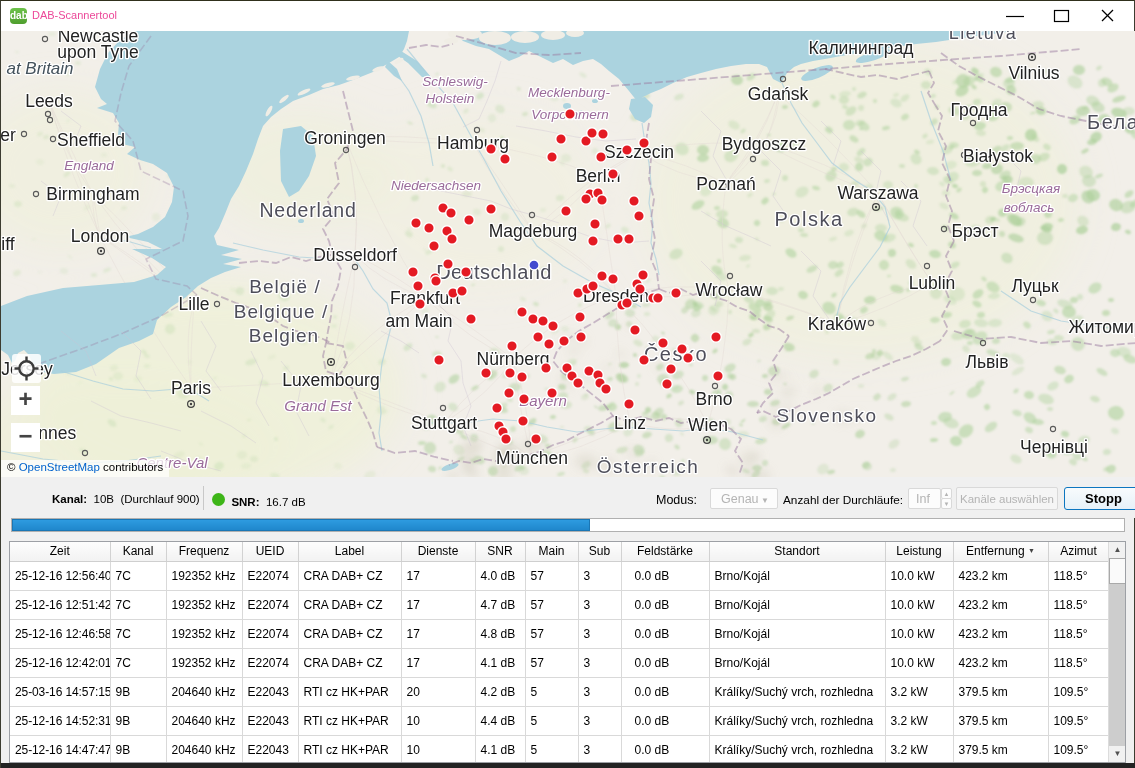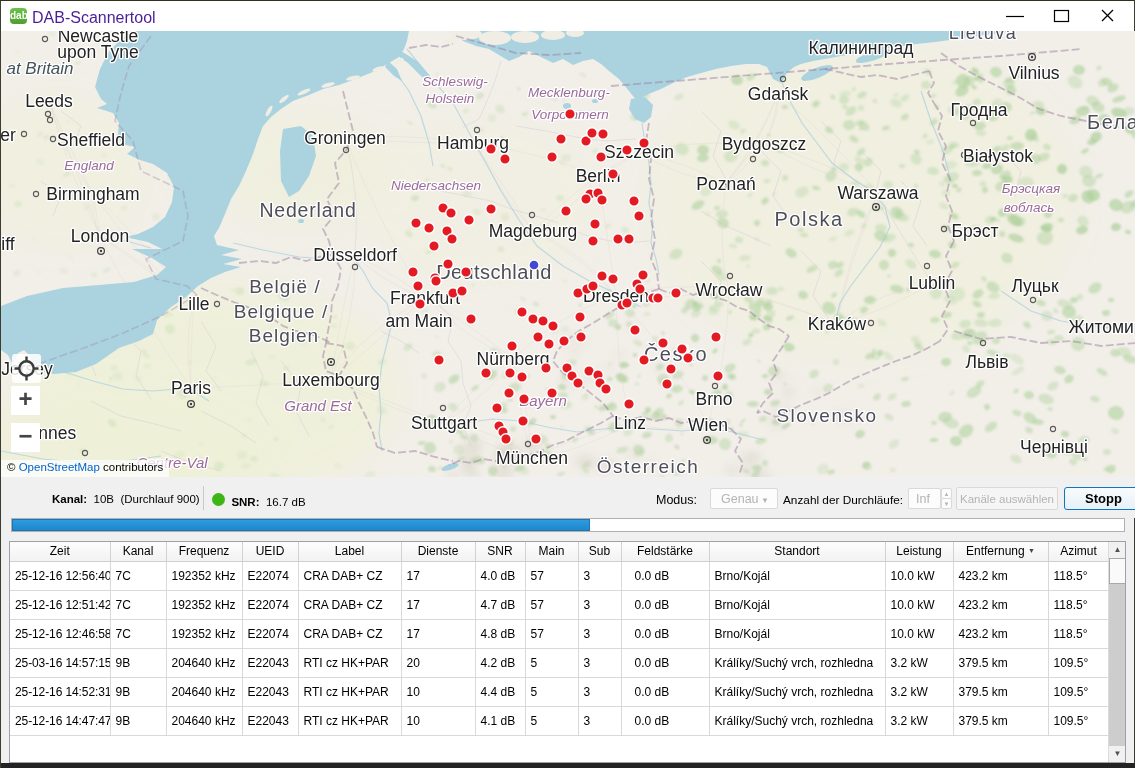--- a/index.html
+++ b/index.html
@@ -2,21 +2,21 @@
 <html><head><meta charset="utf-8">
 <style>
 * { margin:0; padding:0; box-sizing:border-box; }
 html,body { width:1135px; height:768px; overflow:hidden; font-family:"Liberation Sans",sans-serif; }
 .window { position:relative; width:1135px; height:768px; background:#f0f0f0;
   border-top:1px solid #30301c; border-left:1px solid #3c3c30; border-right:1px solid #3c3c30; }
 .titlebar { position:absolute; left:0; top:0; width:100%; height:30px; background:#ffffff; }
 .appicon { position:absolute; left:9px; top:7px; width:17px; height:16px; border-radius:4px;
   background:linear-gradient(#6cc24a,#4f9e2e); color:#fff; font-size:10px; font-weight:bold;
   text-align:center; line-height:16px; }
-.apptitle { position:absolute; left:31px; top:8px; font-size:16px; color:#4c1d95; }
+.apptitle { position:absolute; left:31px; top:8px; font-size:11px; color:#ec4899; }
 .winbtns { position:absolute; right:0; top:0; height:30px; }
 .map { position:absolute; left:0; top:30px; width:1135px; height:446px; overflow:hidden; background:#f2efe9; }
 .mapctl { position:absolute; width:29px; height:29px; background:rgba(255,255,255,0.85);
   color:#444; text-align:center; font-size:24px; line-height:26px; font-weight:bold; }
 .attrib { position:absolute; left:0; bottom:0; height:17px; background:rgba(255,255,255,0.75);
   font-size:11.5px; padding:1px 6px 0 6px; color:#000; }
 .attrib a { color:#0062cc; }
 .statusbar { position:absolute; left:0; top:476px; width:1135px; height:41px; background:#f0f0f0; font-size:12px; color:#000;margin-left:41px; }
 .pbar { position:absolute; left:10px; top:517px; width:1114px; height:14px; background:#fff; border:1px solid #b0b0b0; }
 .pfill { position:absolute; left:0; top:0; width:578px; height:12px; background:linear-gradient(#2f9de2,#1e85ca); box-shadow:inset 0 0 0 1px #1a76b4; }
@@ -1298,20 +1298,36 @@
             <td class="c6">4.8 dB</td>
             <td class="c7">57</td>
             <td class="c8">3</td>
             <td class="c9">0.0 dB</td>
             <td class="c10">Brno/Kojál</td>
             <td class="c11">10.0 kW</td>
             <td class="c12">423.2 km</td>
             <td class="c13">118.5°</td>
           </tr>
           <tr>
+            <td class="c0">25-12-16 12:42:01</td>
+            <td class="c1">7C</td>
+            <td class="c2">192352 kHz</td>
+            <td class="c3">E22074</td>
+            <td class="c4">CRA DAB+ CZ</td>
+            <td class="c5">17</td>
+            <td class="c6">4.1 dB</td>
+            <td class="c7">57</td>
+            <td class="c8">3</td>
+            <td class="c9">0.0 dB</td>
+            <td class="c10">Brno/Kojál</td>
+            <td class="c11">10.0 kW</td>
+            <td class="c12">423.2 km</td>
+            <td class="c13">118.5°</td>
+          </tr>
+          <tr>
             <td class="c0">25-03-16 14:57:15</td>
             <td class="c1">9B</td>
             <td class="c2">204640 kHz</td>
             <td class="c3">E22043</td>
             <td class="c4">RTI cz HK+PAR</td>
             <td class="c5">20</td>
             <td class="c6">4.2 dB</td>
             <td class="c7">5</td>
             <td class="c8">3</td>
             <td class="c9">0.0 dB</td>

